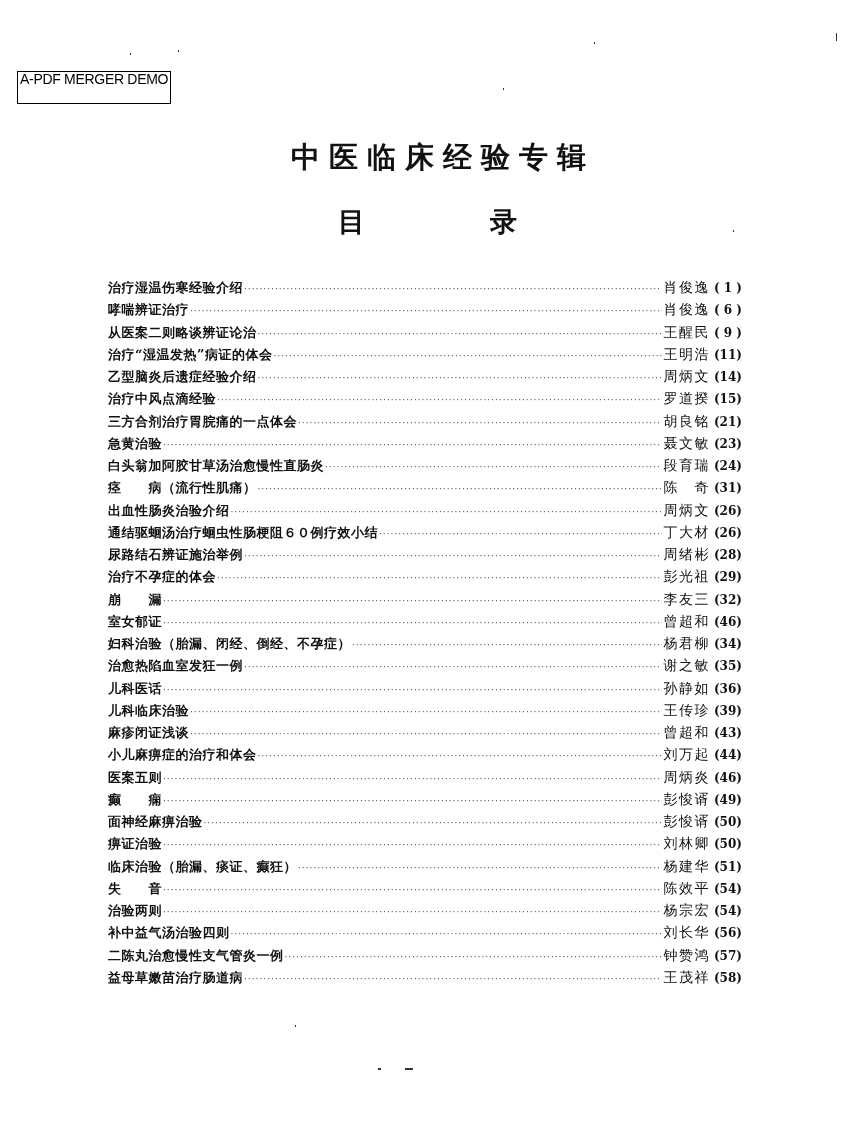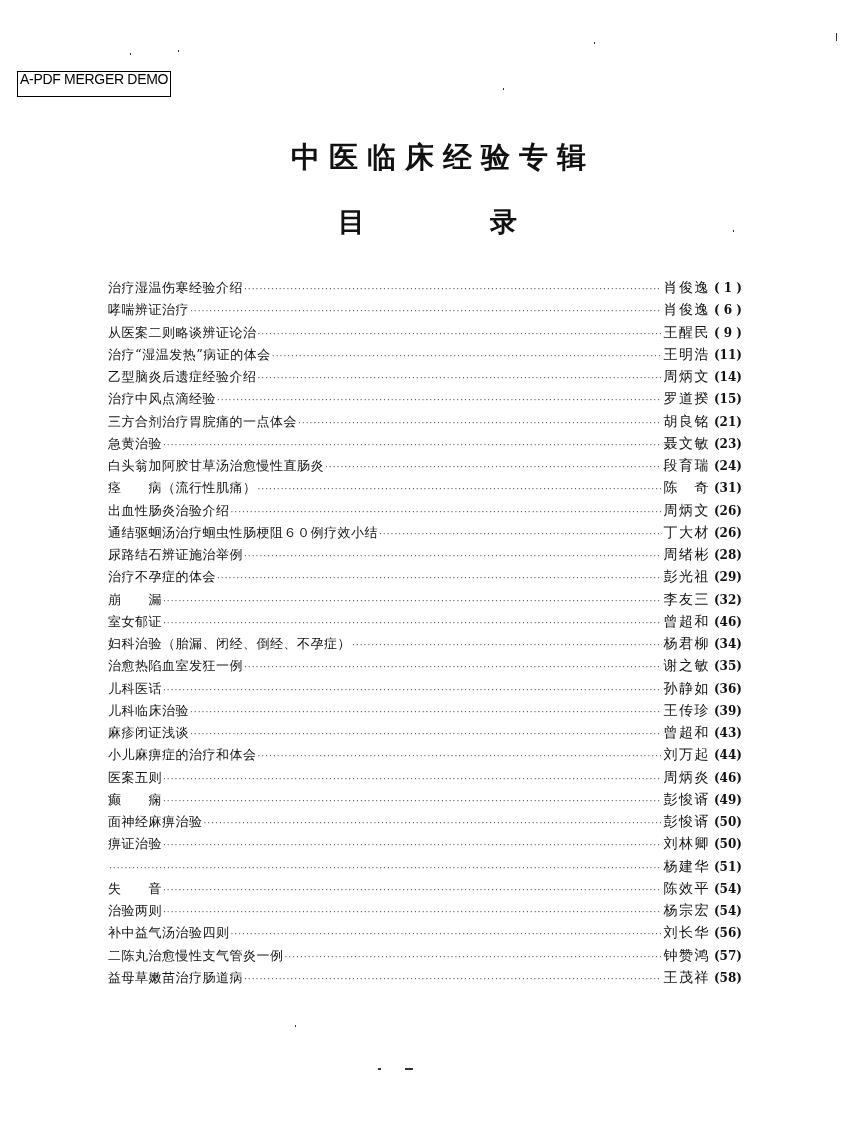--- a/index.html
+++ b/index.html
@@ -1,28 +1,28 @@
 <!DOCTYPE html>
 <html><head>
 <meta charset="utf-8">
 <style>
   html, body { margin:0; padding:0; background:#ffffff; }
   body { width:866px; height:1122px; position:relative; overflow:hidden;
          font-family:"DejaVu Serif","Liberation Serif",serif; color:#111; }
-  .watermark { position:absolute; left:17px; top:71px; height:26px; box-sizing:border-box;
+  .watermark { position:absolute; left:17px; top:71px; height:33px; box-sizing:border-box;
                border:1px solid #000; padding:0 2px; font-family:"Liberation Sans",sans-serif;
                font-size:14px; line-height:15px; color:#000; letter-spacing:-0.3px; white-space:nowrap; }
   .title { position:absolute; left:10px; width:866px; top:140px; text-align:center;
            font-size:29px; font-weight:bold; letter-spacing:9px; line-height:40px;font-family:Liberation Mono, monospace; }
   .subtitle { position:absolute; top:204px; font-size:27px; font-weight:bold; line-height:36px; }
   .sub-a { left:338px; }
   .sub-b { left:490px; }
   .toc { position:absolute; left:108px; top:276px; width:634px; }
   .row { display:flex; align-items:baseline; height:22.25px; font-size:13px; line-height:22px; white-space:nowrap; }
-  .t { flex:0 0 auto; letter-spacing:0.5px; }
+  .t { flex:0 0 auto; letter-spacing:0.5px;font-weight:bold; }
   .dots { flex:1 1 auto; overflow:hidden; color:#444; letter-spacing:1px; font-size:9px; margin:0 1px; }
   .dots::before { content:"··································································································································································"; }
   .a { flex:0 0 auto; letter-spacing:1.5px; font-size:14px; }
   .p { flex:0 0 auto; font-size:12px; font-weight:bold; margin-left:4px; }
   .speck { position:absolute; width:1px; height:2px; background:#333; }
 </style>
 </head>
 <body>
 
 <div class="watermark">A-PDF MERGER DEMO</div>
@@ -182,20 +182,21 @@
       <span class="a">彭悛谞</span>
       <span class="p">(50)</span>
     </div>
     <div class="row">
       <span class="t">痹证治验</span>
       <span class="dots"></span>
       <span class="a">刘林卿</span>
       <span class="p">(50)</span>
     </div>
     <div class="row">
+      <span class="t">临床治验（胎漏、痰证、癫狂）</span>
       <span class="dots"></span>
       <span class="a">杨建华</span>
       <span class="p">(51)</span>
     </div>
     <div class="row">
       <span class="t">失　　音</span>
       <span class="dots"></span>
       <span class="a">陈效平</span>
       <span class="p">(54)</span>
     </div>

